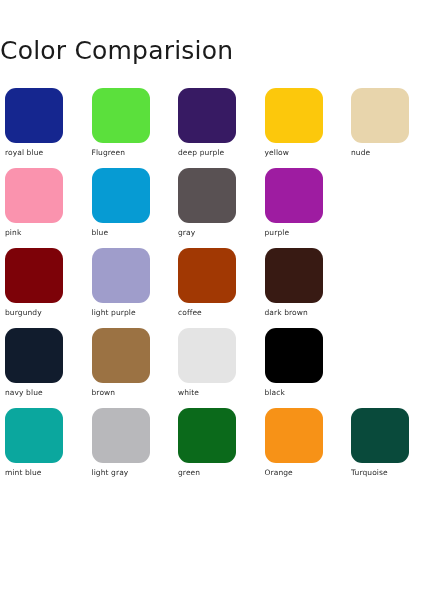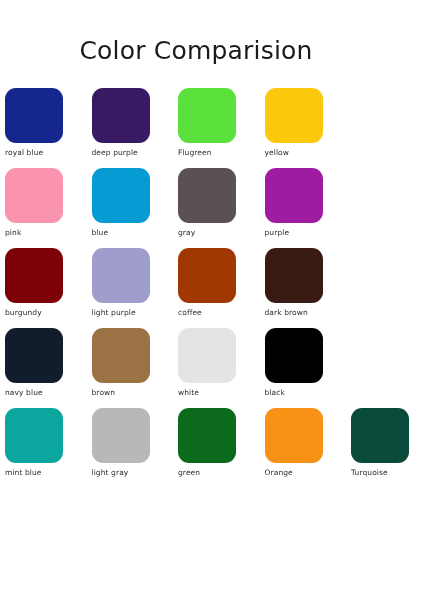--- a/index.html
+++ b/index.html
@@ -18,21 +18,20 @@
     position: relative;
     width: 424px;
     height: 600px;
     background: #ffffff;
   }
   .title {
     position: absolute;
     left: 0;
     top: 36px;
     width: 392px;
-    text-align: center;
     font-family: "DejaVu Sans", sans-serif;
     font-size: 25px;
     font-weight: 400;
     letter-spacing: 0.2px;
     color: #1b1b1b;
     white-space: nowrap;
   }
   .grid {
     position: absolute;
     left: 5px;
@@ -78,30 +77,34 @@
 
   <div class="title">Color Comparision</div>
 
   <div class="grid">
       <div class="row">
         <div class="cell">
           <div class="swatch" style="background-color: rgb(21, 38, 143);"></div>
           <div class="swatch-label">royal blue</div>
         </div>
         <div class="cell">
+          <div class="swatch" style="background-color: rgb(91, 224, 60);"></div>
+          <div class="swatch-label">Flugreen</div>
+        </div>
+        <div class="cell">
           <div class="swatch" style="background-color: rgb(55, 26, 99);"></div>
           <div class="swatch-label">deep purple</div>
         </div>
         <div class="cell">
-          <div class="swatch" style="background-color: rgb(91, 224, 60);"></div>
-          <div class="swatch-label">Flugreen</div>
+          <div class="swatch" style="background-color: rgb(252, 200, 12);"></div>
+          <div class="swatch-label">yellow</div>
         </div>
         <div class="cell">
-          <div class="swatch" style="background-color: rgb(252, 200, 12);"></div>
-          <div class="swatch-label">yellow</div>
+          <div class="swatch" style="background-color: rgb(232, 213, 172);"></div>
+          <div class="swatch-label">nude</div>
         </div>
       </div>
       <div class="row">
         <div class="cell">
           <div class="swatch" style="background-color: rgb(250, 147, 174);"></div>
           <div class="swatch-label">pink</div>
         </div>
         <div class="cell">
           <div class="swatch" style="background-color: rgb(6, 155, 211);"></div>
           <div class="swatch-label">blue</div>

